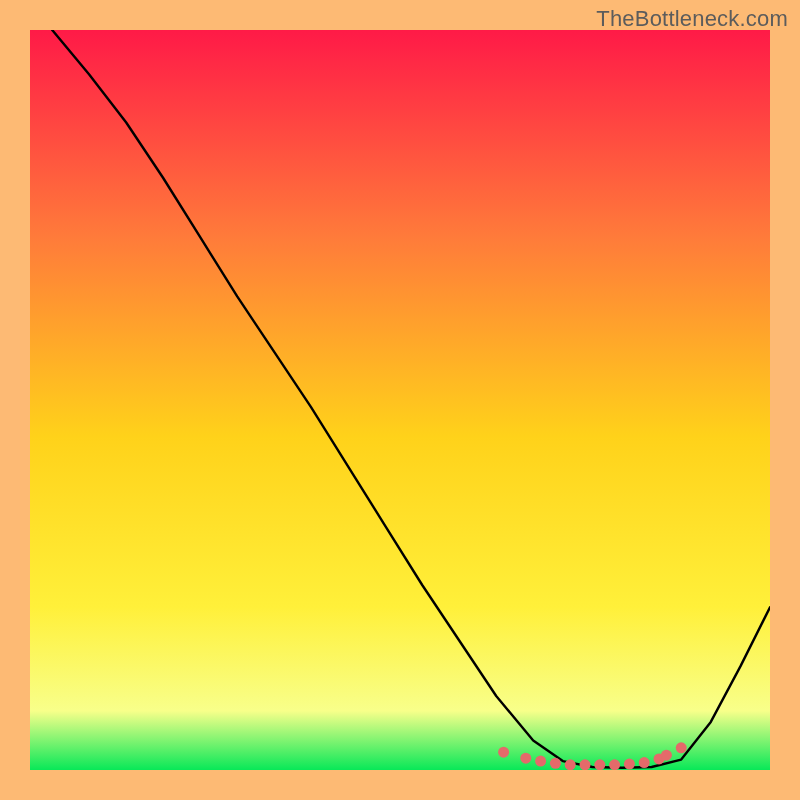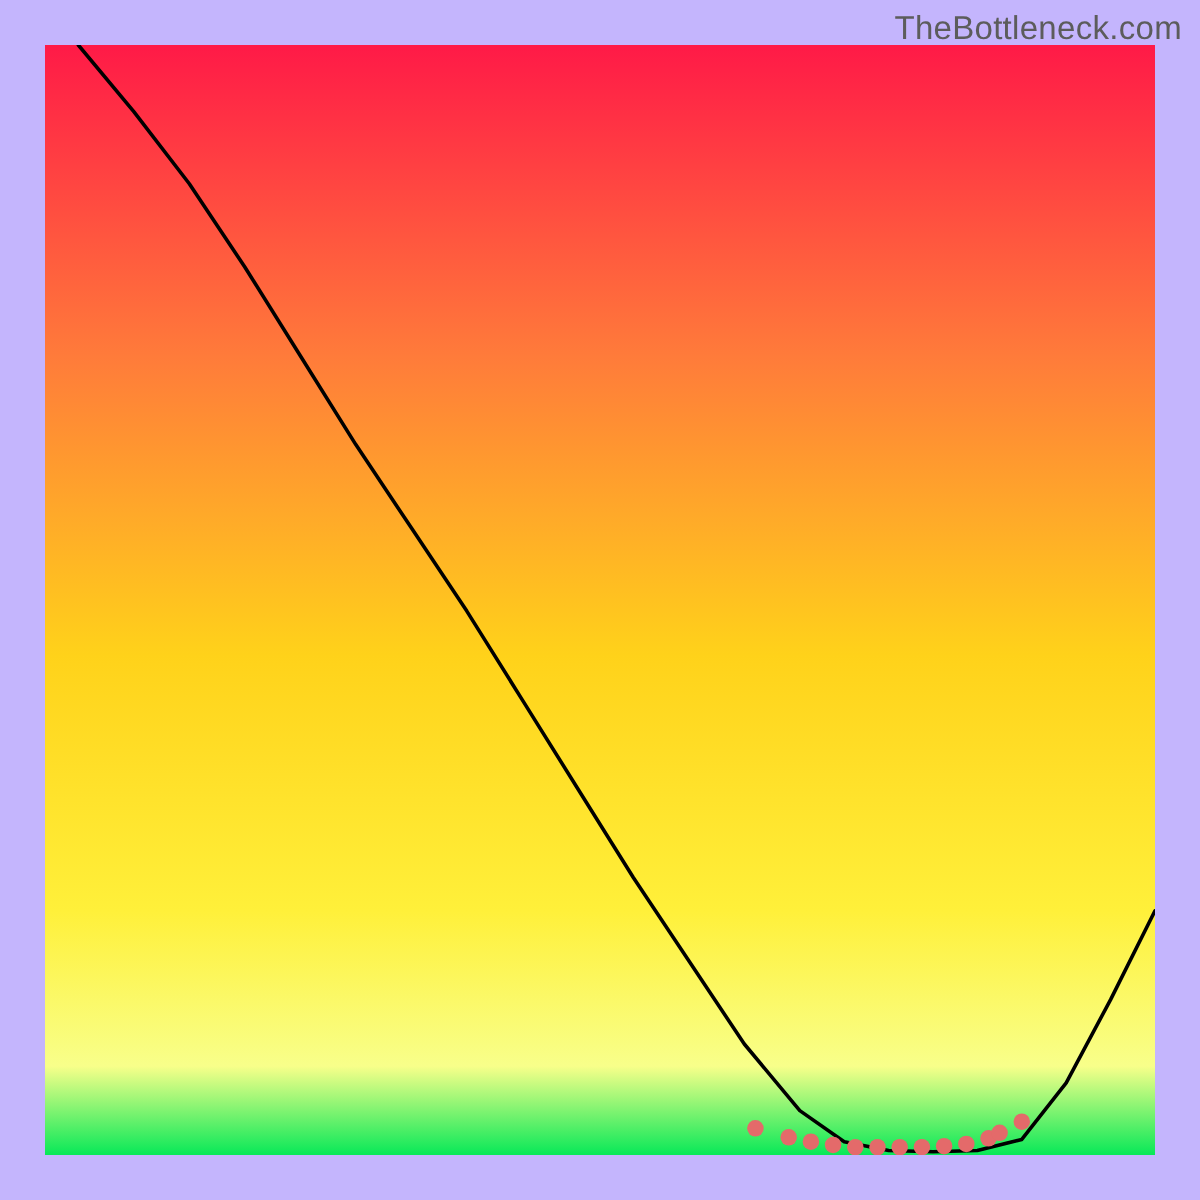--- a/index.html
+++ b/index.html
@@ -8,21 +8,21 @@
     width: 800px;
     height: 800px;
     background: #000000;
     overflow: hidden;
     font-family: Arial, Helvetica, sans-serif;
   }
   .frame {
     position: relative;
     width: 800px;
     height: 800px;
-    background: #c4b5fd;
+    background: #fdba74;
   }
   .watermark {
     position: absolute;
     top: 6px;
     right: 12px;
     color: #5c5c5c;
     font-size: 22px;
     font-weight: 500;
     letter-spacing: 0.2px;
     z-index: 10;

